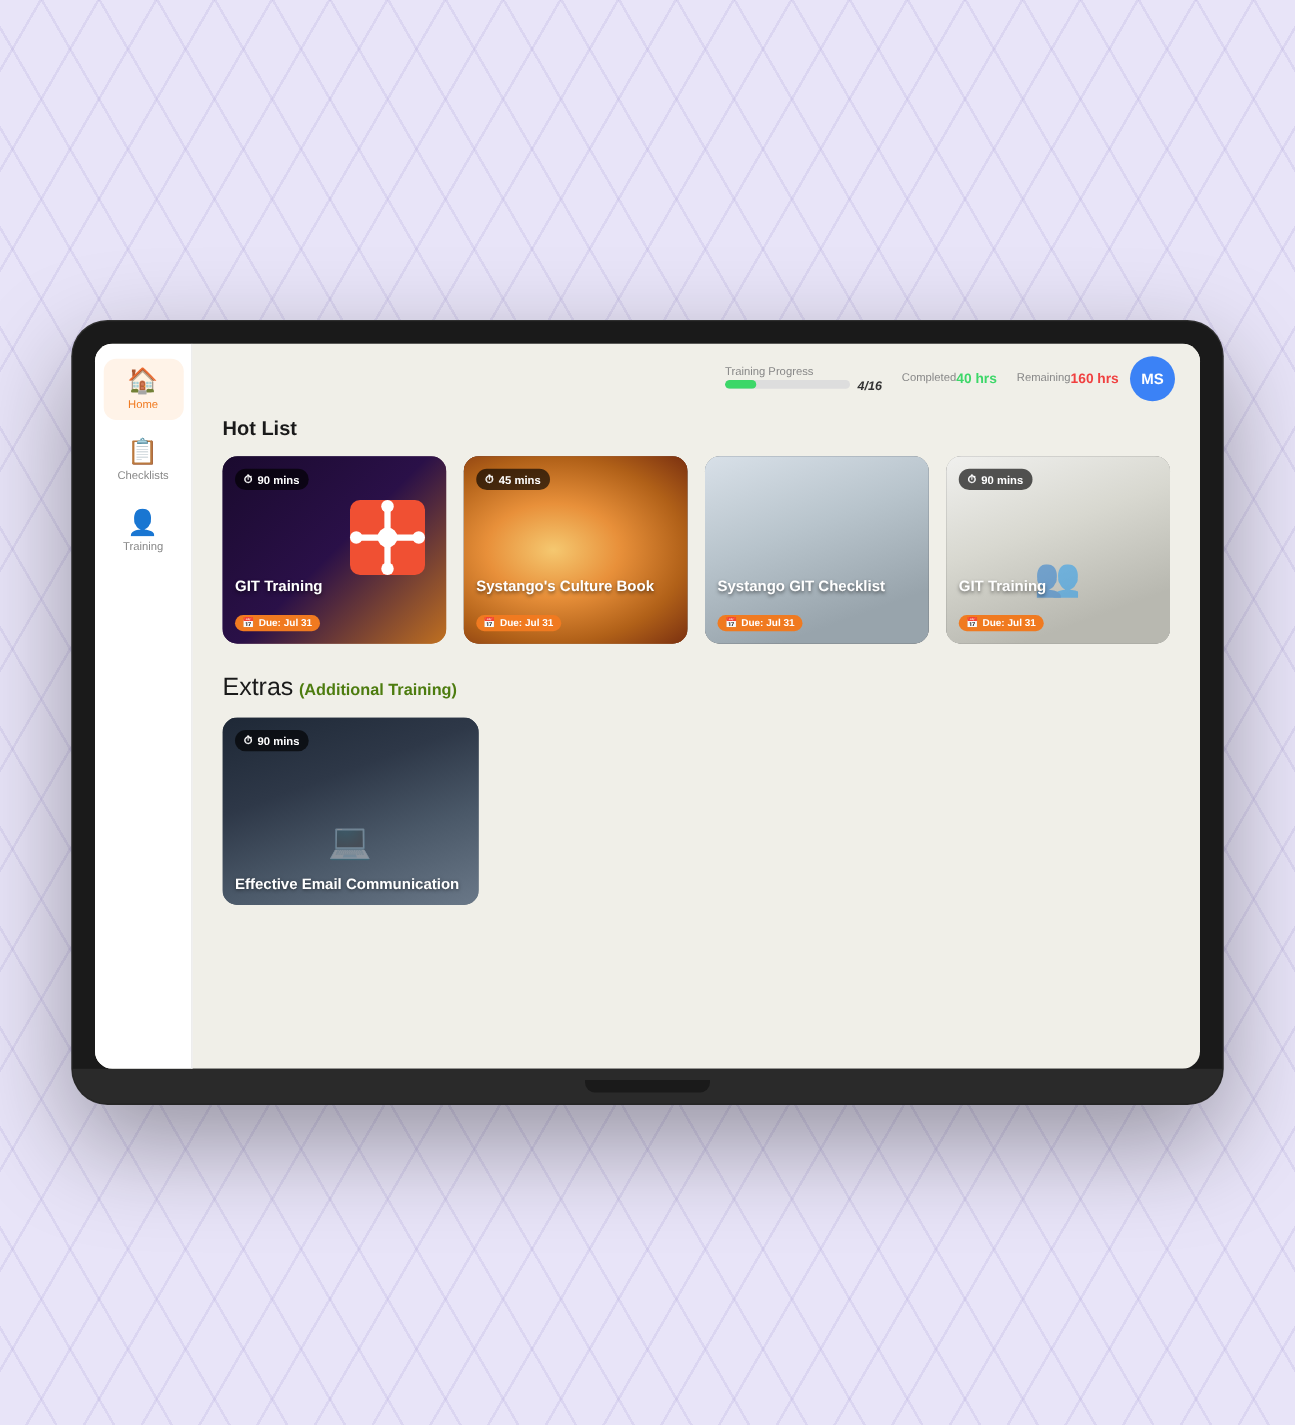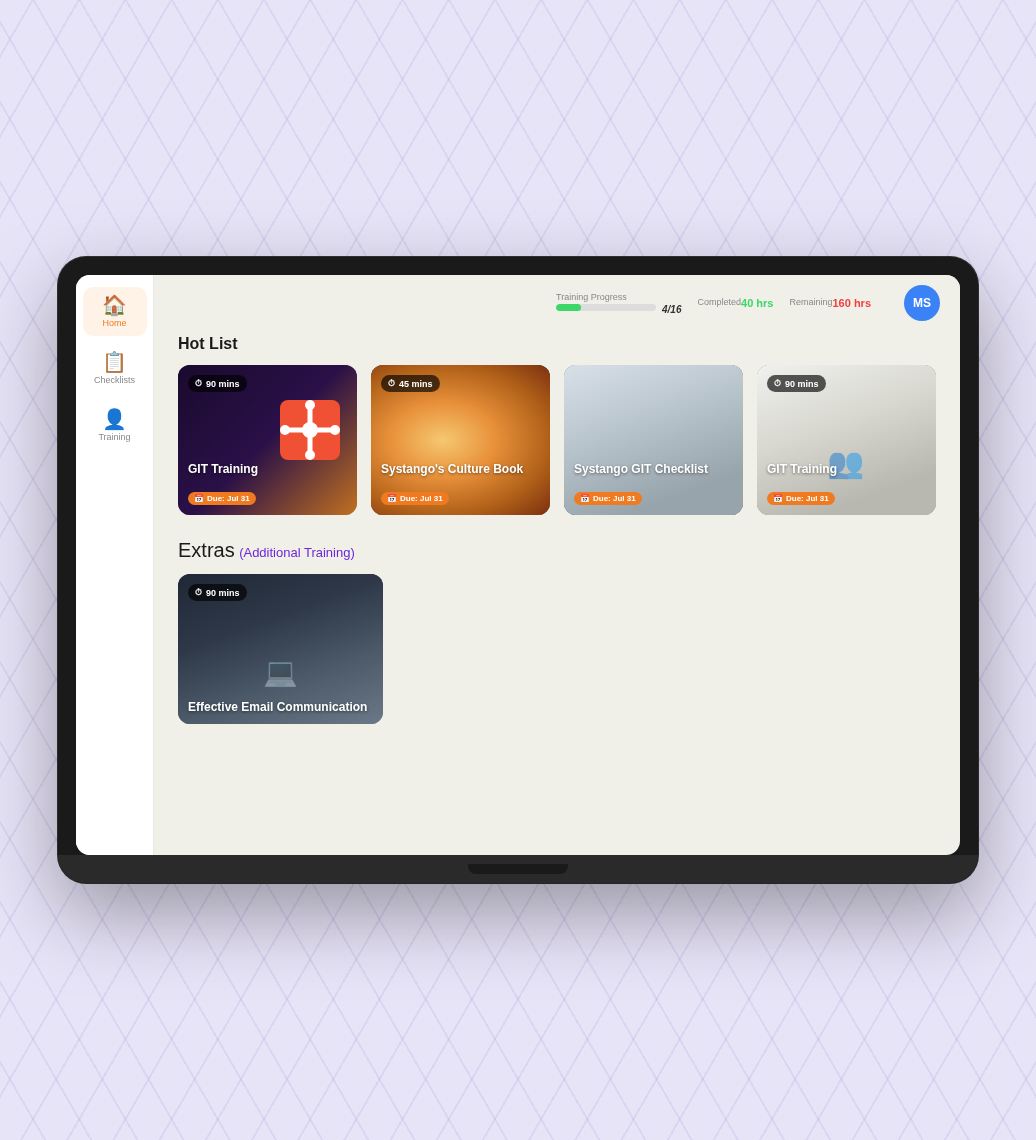--- a/index.html
+++ b/index.html
@@ -117,21 +117,21 @@
       display: flex;
       flex-direction: column;
     }
 
     
     .header-bar {
       display: flex;
       justify-content: flex-end;
       align-items: center;
       padding: 10px 20px;
-      gap: 33px;
+      gap: 9px;
       background: #f0efe8;
     }
 
     .progress-section {
       display: flex;
       align-items: center;
       gap: 16px;
     }
 
     .progress-label-group {
@@ -221,22 +221,22 @@
 
     .extras-title {
       font-size: 20px;
       font-weight: 400;
       color: #1a1a1a;
       margin-bottom: 24px;
     }
 
     .extras-subtitle {
       font-size: 13px;
-      font-weight: 400;
-      color: #6d28d9;
+      font-weight: 700;
+      color: #4d7c0f;
     }
 
     
     .cards-row {
       display: flex;
       gap: 14px;
       margin-bottom: 24px;
     }
 
     .card {

